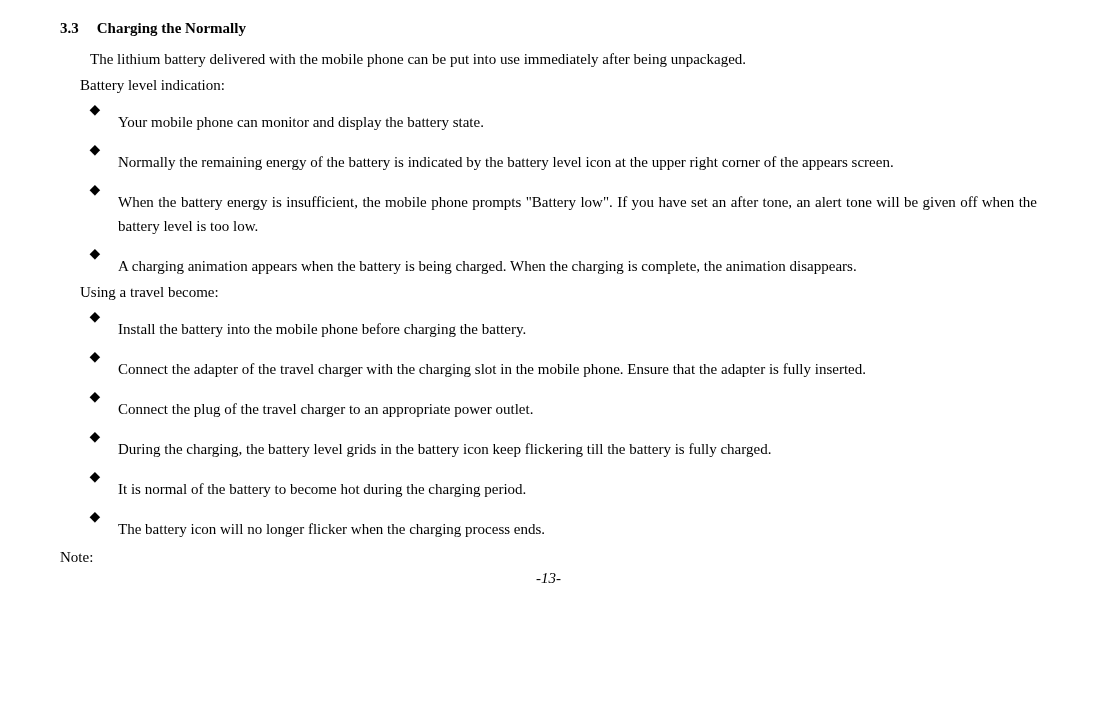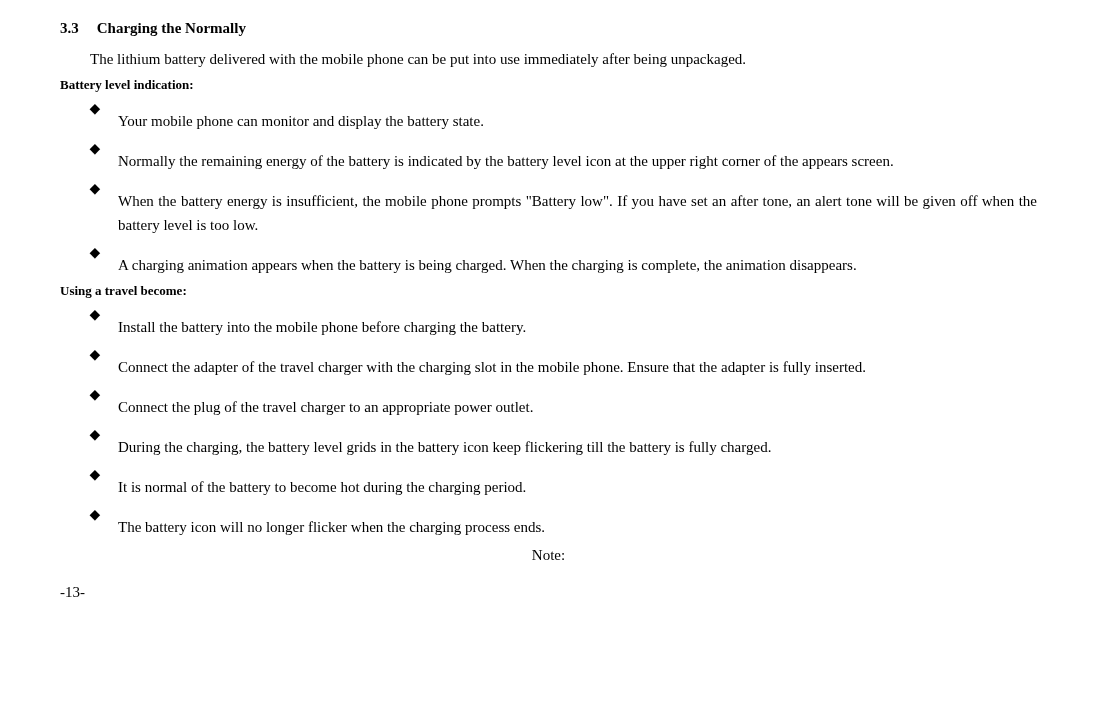--- a/index.html
+++ b/index.html
@@ -30,24 +30,25 @@
     .section-title {
       font-size: 15px;
       font-weight: bold;
     }
     .intro-paragraph {
       text-align: justify;
       line-height: 1.6;
       text-indent: 2em;
     }
     .sub-section-label {
-      font-size: 13px;
-      font-weight: bold;
+      font-size: 15px;
+      font-weight: normal;
       margin-top: 6px;
       margin-bottom: 4px;
+      margin-left: 20px;
     }
     .bullet-list {
       list-style: none;
       padding: 0;
       margin: 0;
     }
     .bullet-list li {
       display: flex;
       align-items: flex-start;
       margin-bottom: 4px;
@@ -64,25 +65,26 @@
       font-size: 14px;
       padding-top: 1px;
     }
     .bullet-text {
       flex: 1;
       margin-top: 12px;
     }
     .note-label {
       margin-top: 8px;
       font-size: 15px;
-      text-align: center;
     }
     .page-number {
-      margin-top: 20px;
+      text-align: center;
+      margin-top: 4px;
       font-size: 15px;
+      font-style: italic;
     }
   </style>
 </head>
 <body>
 
 <div class="section-header">
   <span class="section-number">3.3</span>
   <span class="section-title">Charging the Normally</span>
 </div>
 

